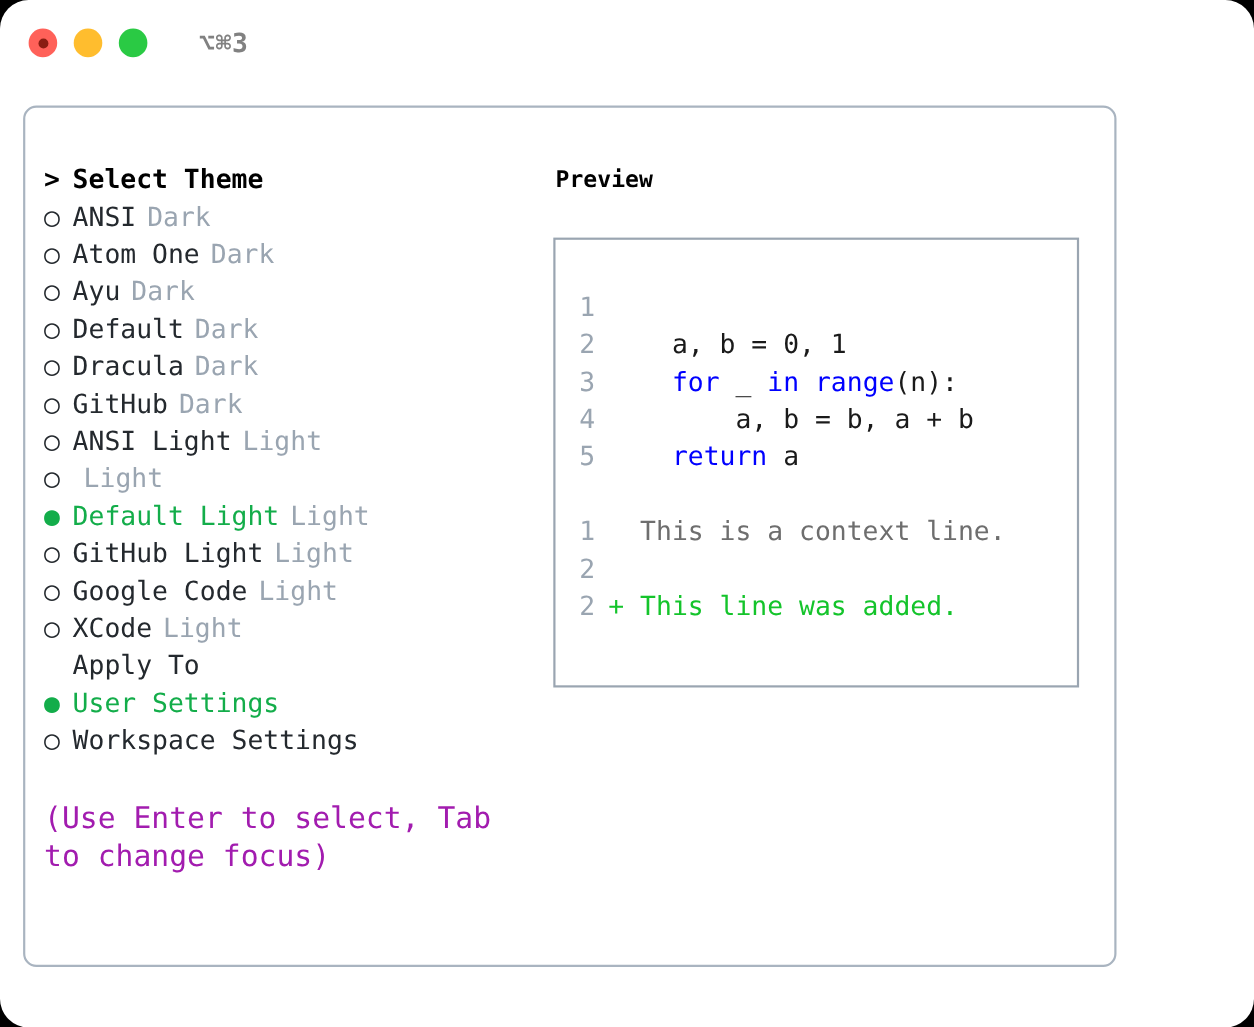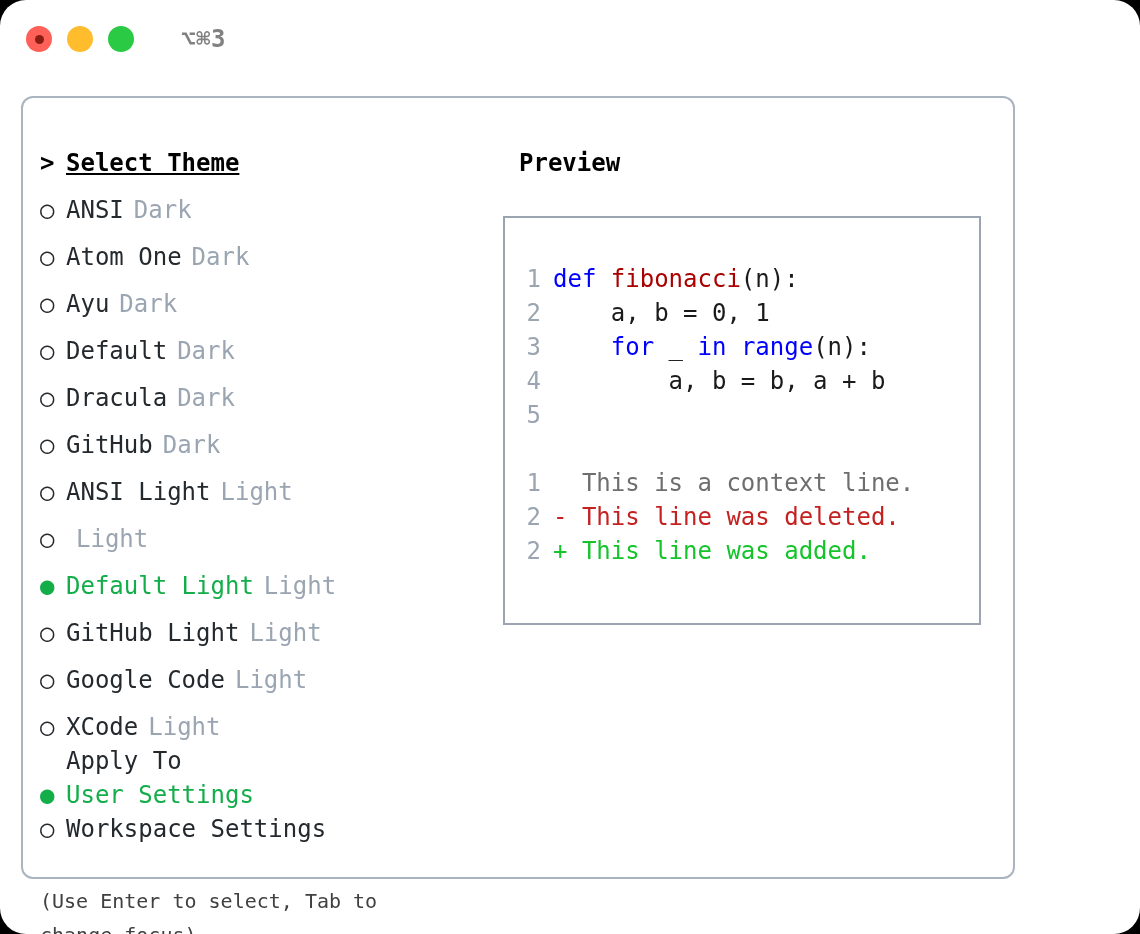--- a/index.html
+++ b/index.html
@@ -85,49 +85,48 @@
     display: inline-block;
     width: 26px;
     flex: 0 0 26px;
     color: #24292e;
   }
   .marker.sel   { color: #13ad4a; }
   .marker.arrow { color: #000000; font-weight: bold; }
 
   .row-label  { color: #24292e; }
   .row-label.sel { color: #13ad4a; text-align: center; }
-  .row-label.header { font-weight: bold; color: #000000; text-decoration: underline; }
+  .row-label.header { font-weight: bold; color: #000000; }
   .row-badge {
     color: #9aa5b1;
     margin-left: 10px;
-    margin-top: 13px;
   }
 
   #apply-header {
   }
 
   #hint {
     margin-top: 38px;
-    color: #404040;
-    font-size: 20px;
+    color: #a21caf;
+    font-size: 27px;
     line-height: 34px;
     width: 410px;
   }
 
   
   #right-col {
     flex: 1;
     padding: 48px 0 0 0;
   }
   #preview-title {
-    font-size: 24px;
+    font-size: 21px;
     font-weight: bold;
     color: #000000;
     line-height: 34px;
-    margin-left: 16px;
+    margin-left: 2px;
   }
   #preview-box {
     margin-top: 36px;
     width: 478px;
     height: 409px;
     border: 2px solid #9aa5b1;
     background: #ffffff;
     padding: 44px 0 0 0;
   }
 
@@ -206,30 +205,30 @@
           </div>
 
         <div id="hint">(Use Enter to select, Tab to change focus)</div>
       </div>
 
       <div id="right-col">
         <div id="preview-title">Preview</div>
 
         <div id="preview-box">
           <div id="code-lines">
-              <div class="code-line"><span class="lineno">1</span><span class="code-text"><span class="tok-kw">def</span><span class="tok-plain"> </span><span class="tok-fn">fibonacci</span><span class="tok-plain">(n):</span></span></div>
+              <div class="code-line"><span class="lineno">1</span></div>
               <div class="code-line"><span class="lineno">2</span><span class="code-text"><span class="tok-plain">    a, b = 0, 1</span></span></div>
               <div class="code-line"><span class="lineno">3</span><span class="code-text"><span class="tok-plain">    </span><span class="tok-kw">for</span><span class="tok-plain"> _ </span><span class="tok-kw">in</span><span class="tok-plain"> </span><span class="tok-builtin">range</span><span class="tok-plain">(n):</span></span></div>
               <div class="code-line"><span class="lineno">4</span><span class="code-text"><span class="tok-plain">        a, b = b, a + b</span></span></div>
-              <div class="code-line"><span class="lineno">5</span></div>
+              <div class="code-line"><span class="lineno">5</span><span class="code-text"><span class="tok-plain">    </span><span class="tok-kw">return</span><span class="tok-plain"> a</span></span></div>
             </div>
           <div class="diff-gap"></div>
           <div id="diff-lines">
               <div class="code-line"><span class="lineno">1</span><span class="diff-context">  This is a context line.</span></div>
-              <div class="code-line"><span class="lineno">2</span><span class="diff-del">- This line was deleted.</span></div>
+              <div class="code-line"><span class="lineno">2</span></div>
               <div class="code-line"><span class="lineno">2</span><span class="diff-add">+ This line was added.</span></div>
             </div>
         </div>
       </div>
 
     </div>
   </div>
 </div>
 
 </body></html>

